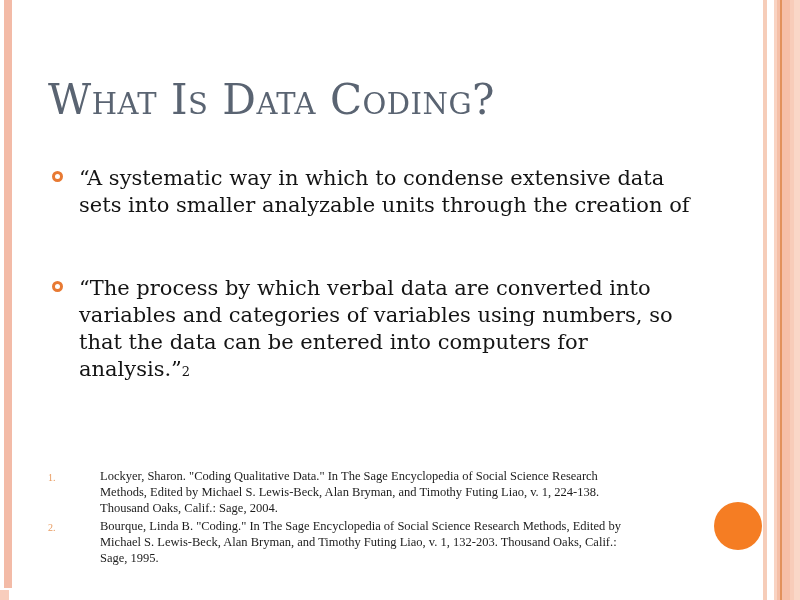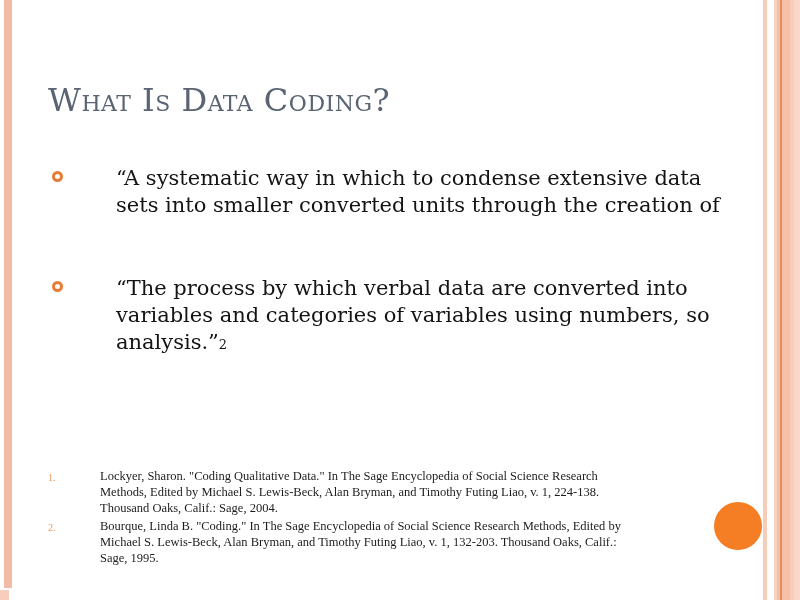--- a/index.html
+++ b/index.html
@@ -17,30 +17,30 @@
       #e2915a 6px,#e2915a 8px,
       #f6bfa7 8px,#f6bfa7 16px,
       #f8ccb9 16px,#f8ccb9 20px,
       #fad7c7 20px,#fad7c7 26px);}
   .deco-circle{position:absolute;left:714px;top:502px;width:48px;height:48px;
     border-radius:50%;background:#f57d23;}
 
   
   .title{position:absolute;left:48px;top:80px;margin:0;
     font-family:"DejaVu Serif", serif;font-weight:400;
-    font-size:32px;line-height:40px;font-variant:small-caps;
+    font-size:42px;line-height:40px;font-variant:small-caps;
     letter-spacing:0.5px;color:#5a6472;white-space:nowrap;}
 
   
   .bullet{position:absolute;left:52px;display:flex;align-items:flex-start;}
   .bullet-1{top:165px;}
   .bullet-2{top:275px;}
   .ring{flex:0 0 auto;width:5px;height:5px;border:3px solid #e87a33;border-radius:50%;
     margin-top:6px;background:#fff;}
-  .bullet-text{margin-left:53px;}
+  .bullet-text{margin-left:16px;}
   .bl{font-size:21px;line-height:27px;color:#141414;white-space:nowrap;}
   .fref{font-size:13px;line-height:27px;}
 
   
   .footnote{position:absolute;left:48px;display:flex;align-items:flex-start;}
   .fn-1{top:468px;}
   .fn-2{top:518px;}
   .fn-num{flex:0 0 52px;font-family:"Liberation Serif", serif;
     font-size:10px;line-height:16px;padding-top:2px;color:#e89a5e;}
   .fn-text div{font-family:"Liberation Serif", serif;
@@ -56,29 +56,30 @@
   <div class="stripe-right-thin"></div>
   <div class="stripe-right-band"></div>
   <div class="deco-circle"></div>
 
   <h1 class="title">What Is Data Coding?</h1>
 
   <div class="bullet bullet-1">
     <span class="ring"></span>
     <div class="bullet-text">
       <div class="bl">“A systematic way in which to condense extensive data</div>
-      <div class="bl">sets into smaller converted units through the creation of</div>
+      <div class="bl">sets into smaller analyzable units through the creation of</div>
     </div>
   </div>
 
   <div class="bullet bullet-2">
     <span class="ring"></span>
     <div class="bullet-text">
       <div class="bl">“The process by which verbal data are converted into</div>
       <div class="bl">variables and categories of variables using numbers, so</div>
+      <div class="bl">that the data can be entered into computers for</div>
       <div class="bl"><span>analysis.”</span><span class="fref">2</span></div>
     </div>
   </div>
 
   <div class="footnote fn-1">
     <span class="fn-num">1.</span>
     <div class="fn-text">
       <div>Lockyer, Sharon. "Coding Qualitative Data." In The Sage Encyclopedia of Social Science Research</div>
       <div>Methods, Edited by Michael S. Lewis-Beck, Alan Bryman, and Timothy Futing Liao, v. 1, 224-138.</div>
       <div>Thousand Oaks, Calif.: Sage, 2004.</div>

